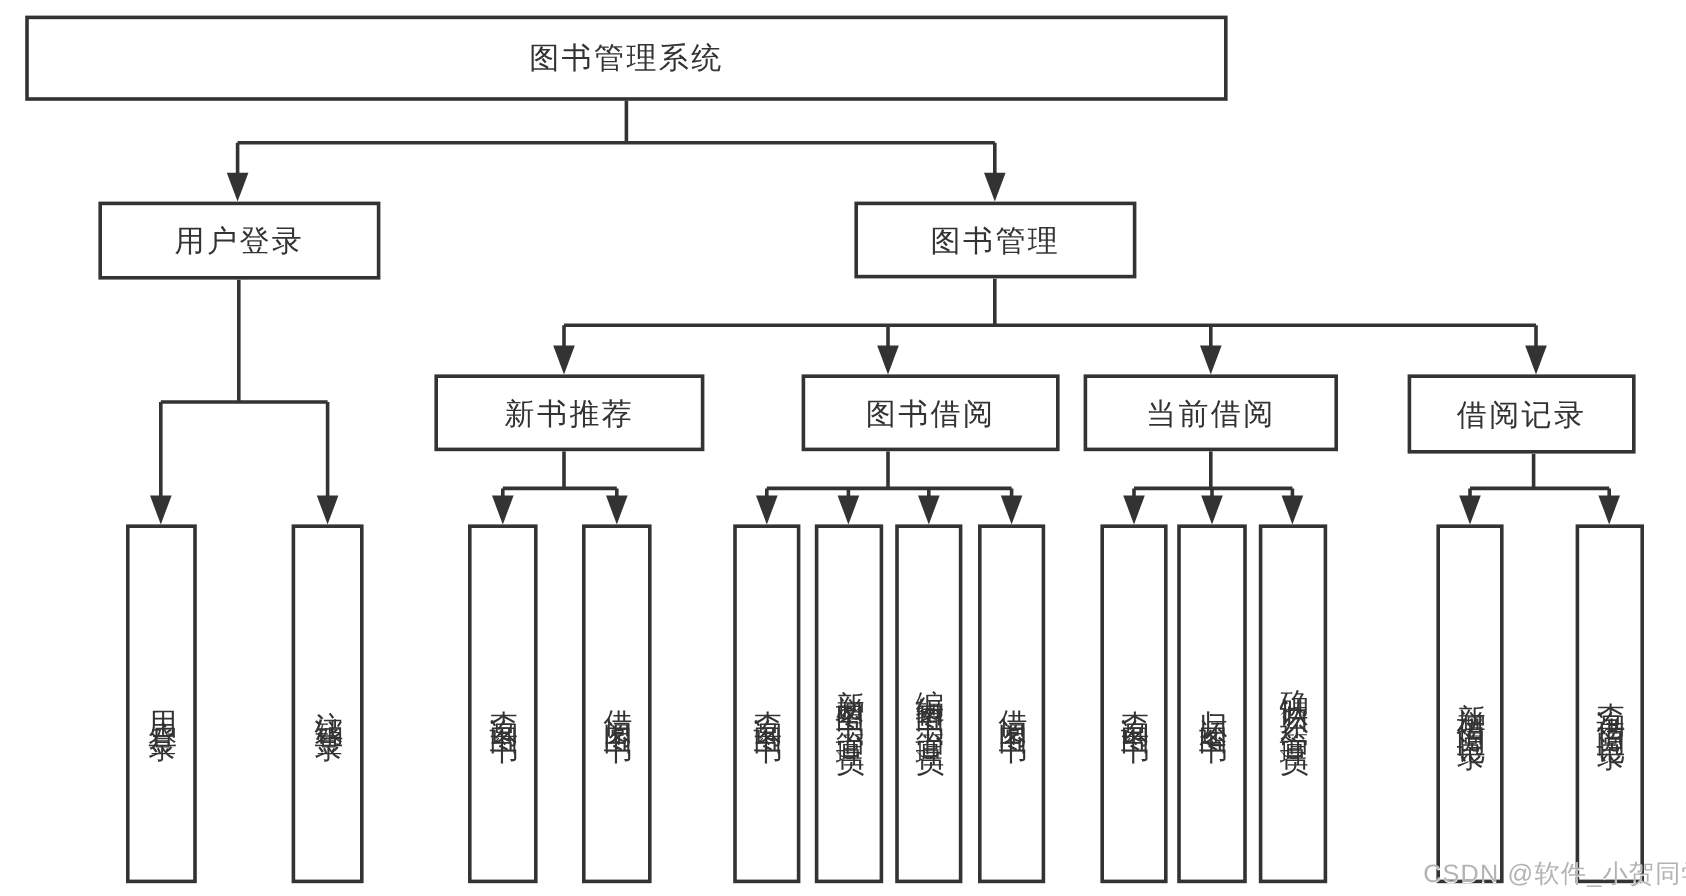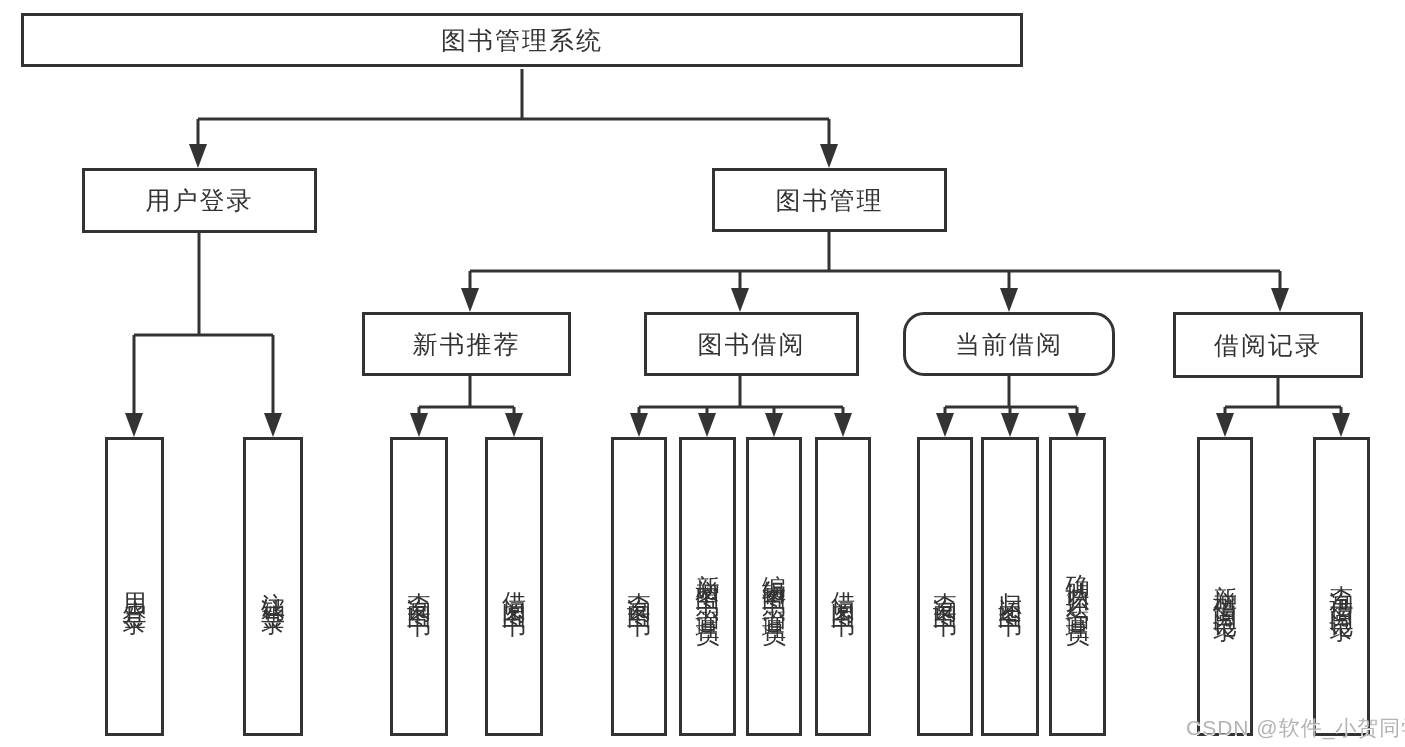--- a/index.html
+++ b/index.html
@@ -89,38 +89,38 @@
       <polygon points="765,413 783,413 774,437"></polygon>
       <polygon points="834,413 852,413 843,437"></polygon>
       <polygon points="936,413 954,413 945,437"></polygon>
       <polygon points="1001,413 1019,413 1010,437"></polygon>
       <polygon points="1068,413 1086,413 1077,437"></polygon>
       <polygon points="1216,413 1234,413 1225,437"></polygon>
       <polygon points="1332,413 1350,413 1341,437"></polygon>
     </g>
   </svg>
 
-  <div class="node hnode" style="left:21px; top:13px; width:1002px; height:54px;">
+  <div class="node hnode" style="left:21px; top:13px; width:1002px; height:71px;">
     <span>图书管理系统</span>
   </div>
 
   <div class="node hnode" style="left:82px; top:168px; width:235px; height:65px;">
     <span>用户登录</span>
   </div>
   <div class="node hnode" style="left:712px; top:168px; width:235px; height:64px;text-align:center;">
     <span>图书管理</span>
   </div>
 
-  <div class="node hnode" style="left:362px; top:312px; width:209px; height:64px;">
+  <div class="node hnode" style="left:362px; top:312px; width:225px; height:64px;">
     <span>新书推荐</span>
   </div>
-  <div class="node hnode" style="left:644px; top:312px; width:215px; height:64px;">
+  <div class="node hnode" style="left:668px; top:312px; width:215px; height:64px;">
     <span>图书借阅</span>
   </div>
-  <div class="node hnode" style="left:903px; top:312px; width:212px; height:64px;border-radius:21px;">
+  <div class="node hnode" style="left:903px; top:312px; width:212px; height:64px;">
     <span>当前借阅</span>
   </div>
   <div class="node hnode" style="left:1173px; top:312px; width:190px; height:66px;">
     <span>借阅记录</span>
   </div>
 
   <div class="node leaf" style="left:105px; top:437px; width:59px; height:299px;">
     <span>用户登录</span>
   </div>
   <div class="node leaf" style="left:243px; top:437px; width:60px; height:299px;">

